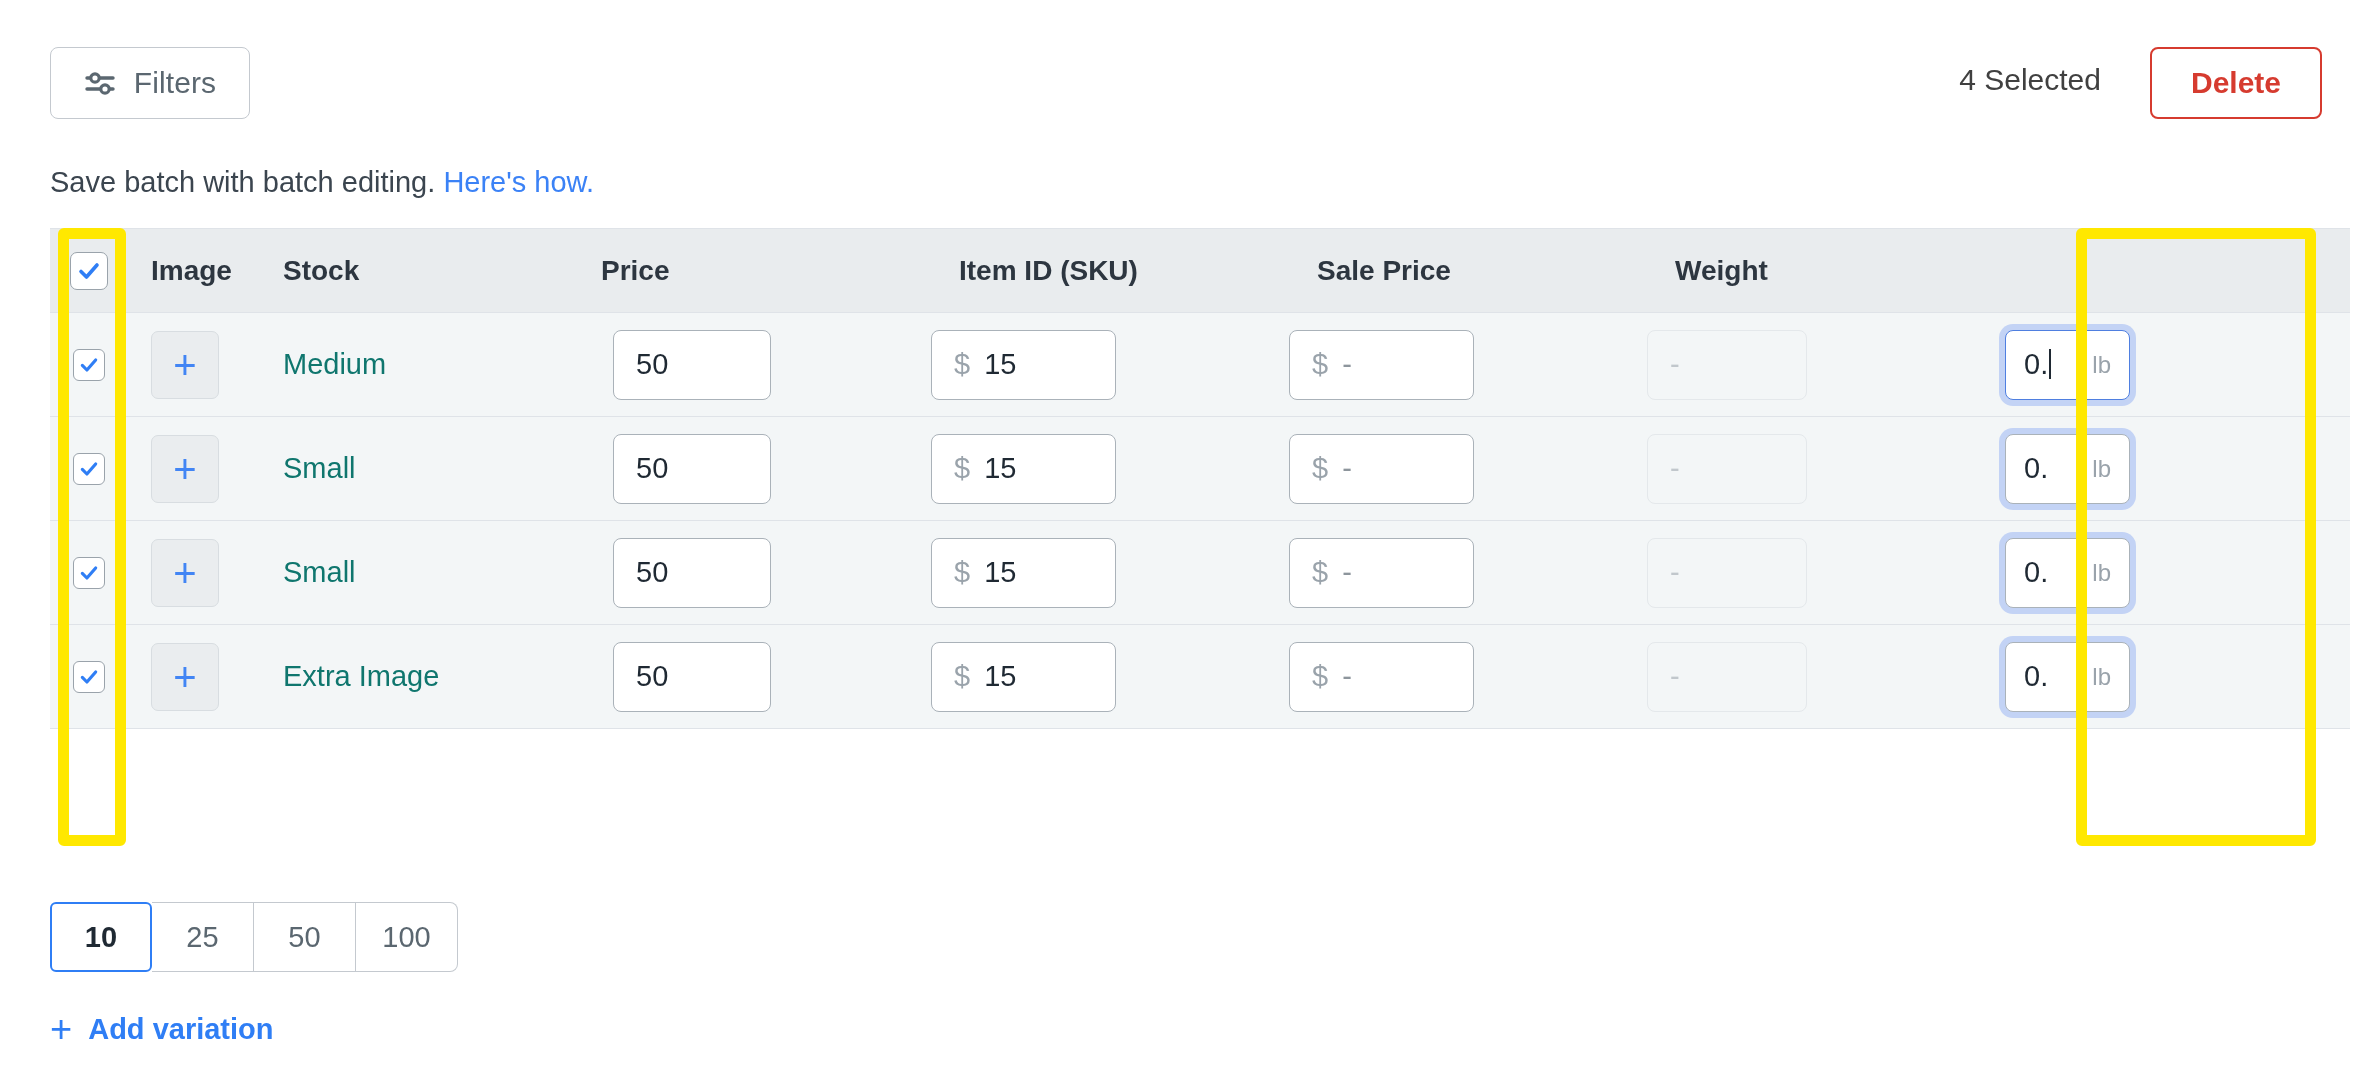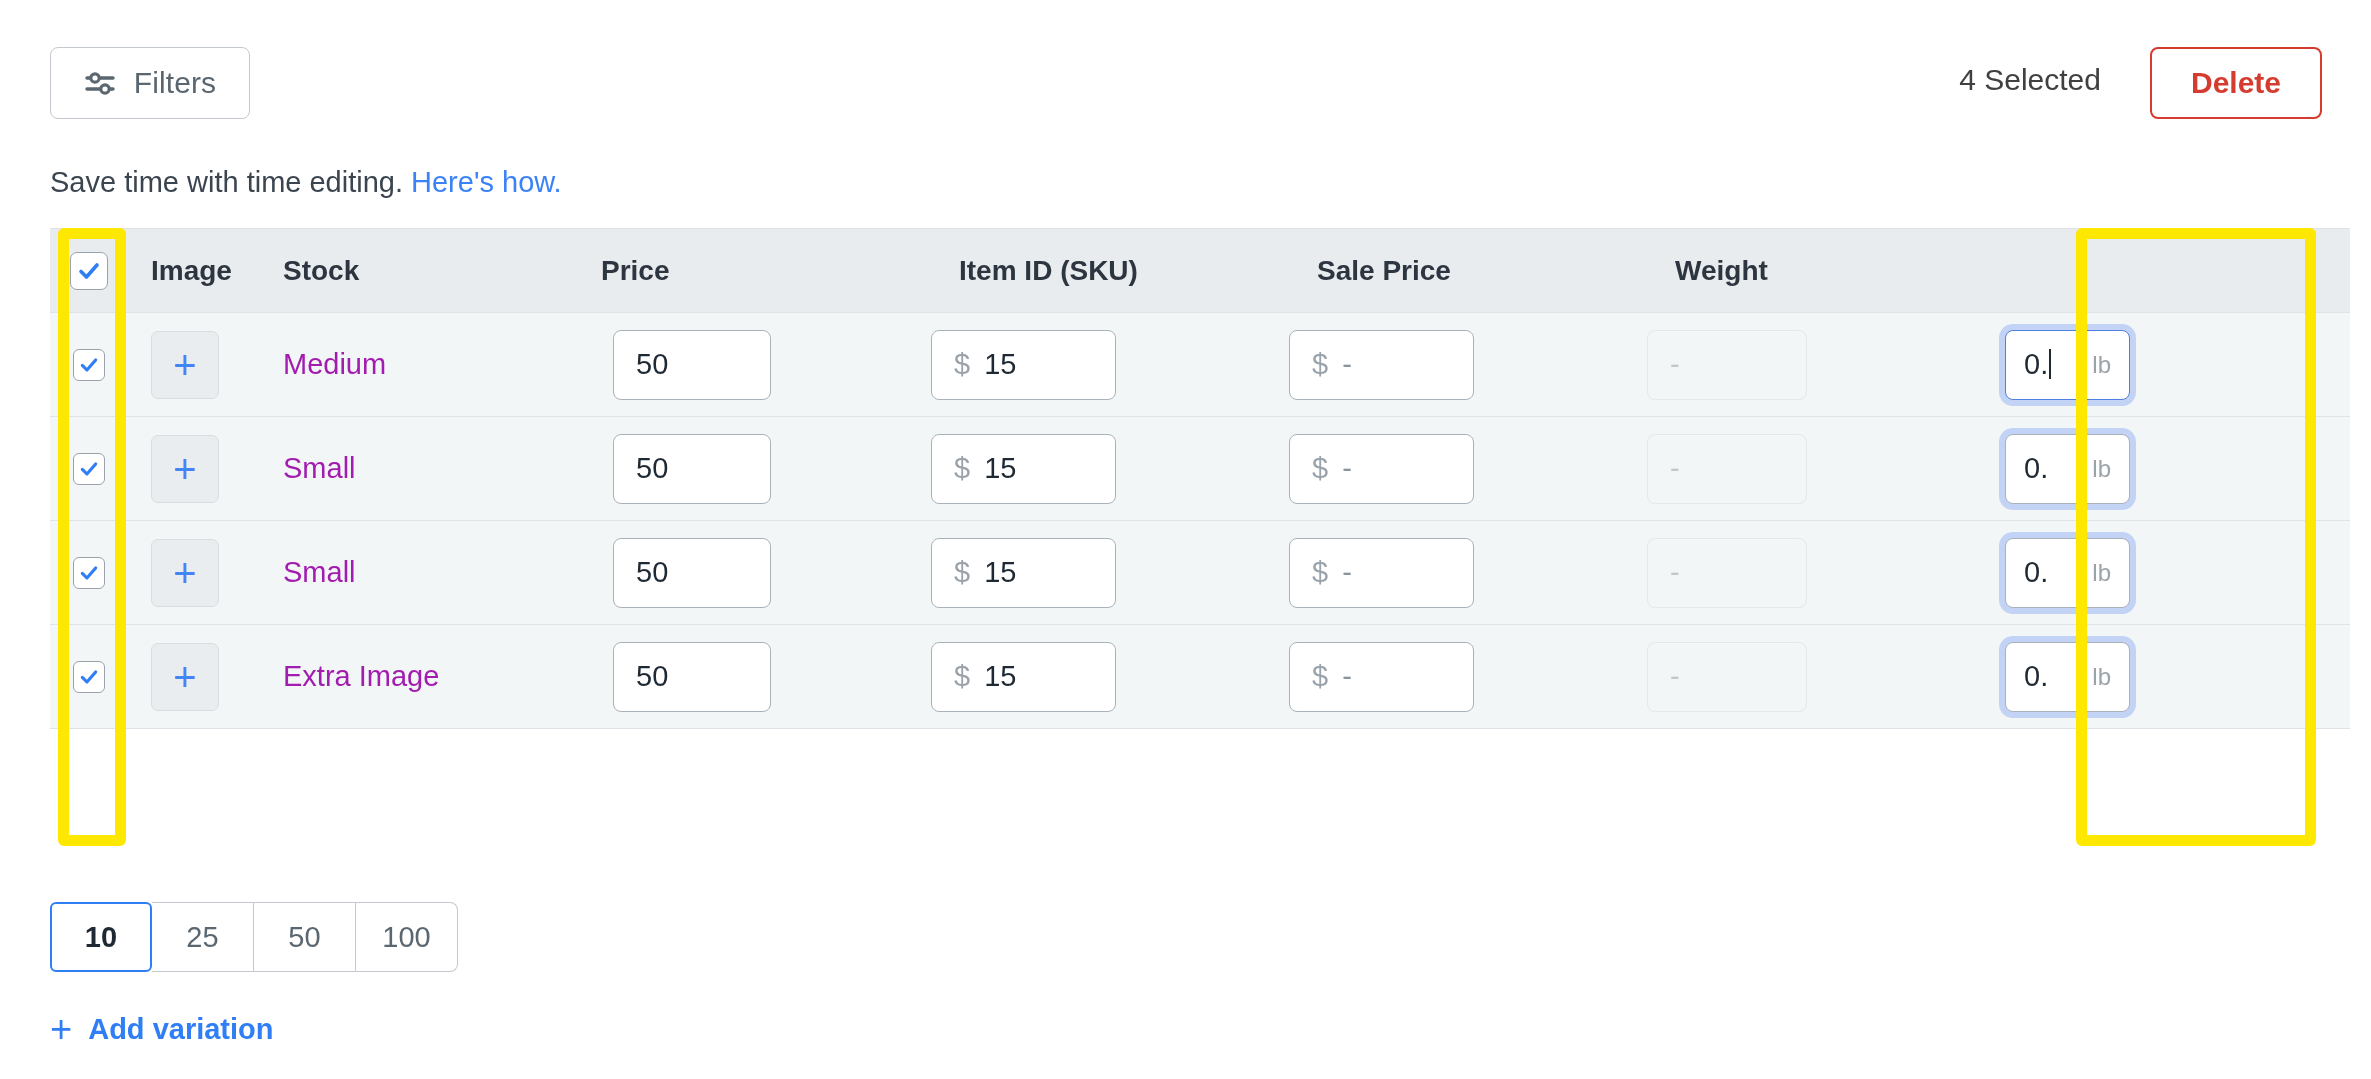--- a/index.html
+++ b/index.html
@@ -90,21 +90,21 @@
 
   
   .thumb {
     width: 68px; height: 68px; border-radius: 7px;
     border: 1.5px solid #d8dde1; background: #eaedef;
     display: flex; align-items: center; justify-content: center;
     cursor: pointer;
   }
   .thumb .plus { color: #4285f4; font-size: 40px; line-height: 1; font-weight: 400; }
 
-  .var-label { font-size: 29px; color: #a21caf; }
+  .var-label { font-size: 29px; color: #0f766e; }
 
   
   .inp {
     height: 70px; border: 1.5px solid #aab2b9; border-radius: 8px;
     background: #ffffff;
     display: flex; align-items: center; gap: 14px;
     padding: 0 22px;
     font-size: 29px; color: #1f2933;
     cursor: text;
   }
@@ -189,21 +189,21 @@
       </span>
       <span class="label">Filters</span>
     </div>
 
     <div class="selected-count">4 Selected</div>
 
     <div class="delete-btn">Delete</div>
   </div>
 
   <div class="batch-note">
-    <span>Save time with time editing.</span>
+    <span>Save batch with batch editing.</span>
     <span class="link">Here's how.</span>
   </div>
 
   <div class="table">
 
     <div class="row header">
       <div class="cell c-check">
         <span class="cbx">
           <svg width="24" height="24" viewBox="0 0 24 24" xmlns="http://www.w3.org/2000/svg">
             <polyline points="4,12.5 9.5,18 20,6" fill="none" stroke="#2f7ef5" stroke-width="3.6" stroke-linecap="round" stroke-linejoin="round"></polyline>

